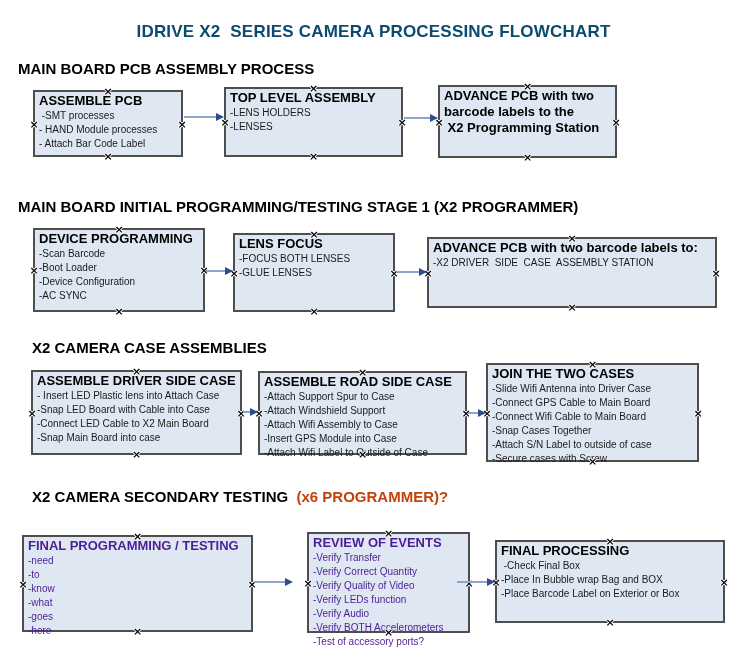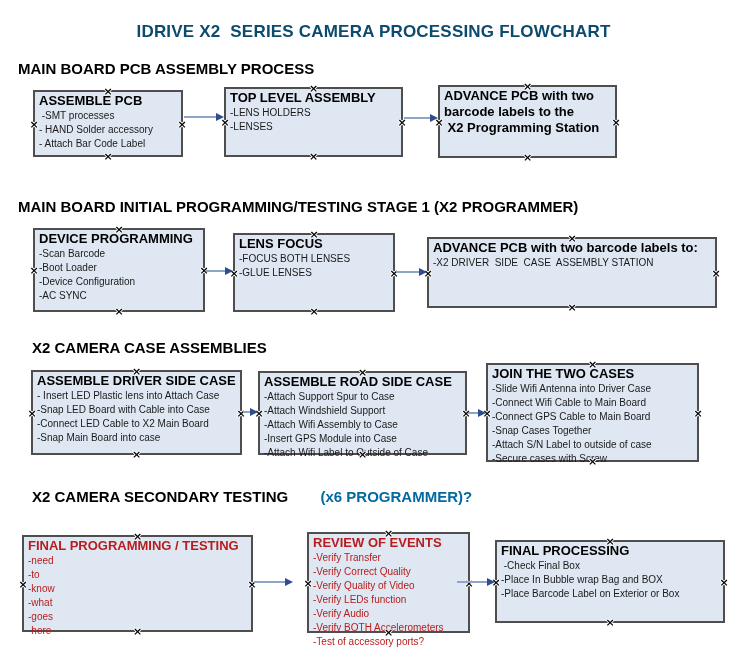--- a/index.html
+++ b/index.html
@@ -8,28 +8,28 @@
     font-family:"Liberation Sans","DejaVu Sans",sans-serif;color:#000;
     overflow:hidden;
   }
   .page-title{
     position:absolute;left:0;right:0;top:22px;text-align:center;
     font-size:17px;font-weight:bold;letter-spacing:.2px;white-space:pre;color:#0c4a6e;
   }
   .sec-h{
     position:absolute;font-size:15px;font-weight:bold;white-space:pre;color:#000;
   }
-  .sec-h .red-part{color:#0369a1;margin-left:24px;}
+  .sec-h .red-part{color:#c2410c;}
   .fbox{
     position:absolute;box-sizing:border-box;
     background:#dee7f2;border:2px solid #4e4e4e;
     padding:1px 4px 16px 4px;z-index:1;
   }
   .fbox.red{color:#c41212;}
-  .fbox.red .bt,.fbox.red .bl{color:#b91c1c;}
+  .fbox.red .bt,.fbox.red .bl{color:#4c1d95;}
   .bt{font-size:13px;font-weight:bold;line-height:16px;white-space:pre;color:#000;}
   .bl{font-size:10px;line-height:14px;white-space:pre;color:#1a1a1a;}
   
   .anc{position:absolute;width:0;height:0;z-index:4;}
   .anc::before{
     content:"\00d7";position:absolute;transform:translate(-50%,-50%);
     font:bold 11px/1 "DejaVu Sans",sans-serif;color:#000;
     text-shadow:-1px 0 0 #fff,1px 0 0 #fff,0 -1px 0 #fff,0 1px 0 #fff;
   }
   .anc.t{left:50%;top:-1px;}
@@ -53,21 +53,21 @@
 
   <div class="sec-h" style="left:18px;top:60px;">MAIN BOARD PCB ASSEMBLY PROCESS</div>
 
   <div class="fbox" style="left:33px;top:90px;width:150px;height:67px;">
     <i class="anc t"></i>
       <i class="anc b"></i>
       <i class="anc l"></i>
       <i class="anc r"></i>
     <div class="bt">ASSEMBLE PCB</div>
     <div class="bl"> -SMT processes</div>
-    <div class="bl">- HAND Solder accessory</div>
+    <div class="bl">- HAND Module processes</div>
     <div class="bl">- Attach Bar Code Label</div>
   </div>
 
   <div class="fbox" style="left:224px;top:87px;width:179px;height:70px;">
     <i class="anc t"></i>
       <i class="anc b"></i>
       <i class="anc l"></i>
       <i class="anc r"></i>
     <div class="bt">TOP LEVEL ASSEMBLY</div>
     <div class="bl">-LENS HOLDERS</div>
@@ -144,22 +144,22 @@
     <div class="bl">-Attach Wifi Label to Outside of Case</div>
   </div>
 
   <div class="fbox" style="left:486px;top:363px;width:213px;height:99px;">
     <i class="anc t"></i>
       <i class="anc b"></i>
       <i class="anc l"></i>
       <i class="anc r"></i>
     <div class="bt">JOIN THE TWO CASES</div>
     <div class="bl">-Slide Wifi Antenna into Driver Case</div>
+    <div class="bl">-Connect GPS Cable to Main Board</div>
     <div class="bl">-Connect Wifi Cable to Main Board</div>
-    <div class="bl">-Connect GPS Cable to Main Board</div>
     <div class="bl">-Snap Cases Together</div>
     <div class="bl">-Attach S/N Label to outside of case</div>
     <div class="bl">-Secure cases with Screw</div>
   </div>
 
   <div class="sec-h" style="left:32px;top:488px;"><span>X2 CAMERA SECONDARY TESTING  </span><span class="red-part">(x6 PROGRAMMER)?</span></div>
 
   <div class="fbox red" style="left:22px;top:535px;width:231px;height:97px;">
     <i class="anc t"></i>
       <i class="anc b"></i>
@@ -174,21 +174,21 @@
     <div class="bl">-here</div>
   </div>
 
   <div class="fbox red" style="left:307px;top:532px;width:163px;height:101px;">
     <i class="anc t"></i>
       <i class="anc b"></i>
       <i class="anc l"></i>
       <i class="anc r"></i>
     <div class="bt">REVIEW OF EVENTS</div>
     <div class="bl">-Verify Transfer</div>
-    <div class="bl">-Verify Correct Quality</div>
+    <div class="bl">-Verify Correct Quantity</div>
     <div class="bl">-Verify Quality of Video</div>
     <div class="bl">-Verify LEDs function</div>
     <div class="bl">-Verify Audio</div>
     <div class="bl">-Verify BOTH Accelerometers</div>
     <div class="bl">-Test of accessory ports?</div>
   </div>
 
   <div class="fbox" style="left:495px;top:540px;width:230px;height:83px;">
     <i class="anc t"></i>
       <i class="anc b"></i>

